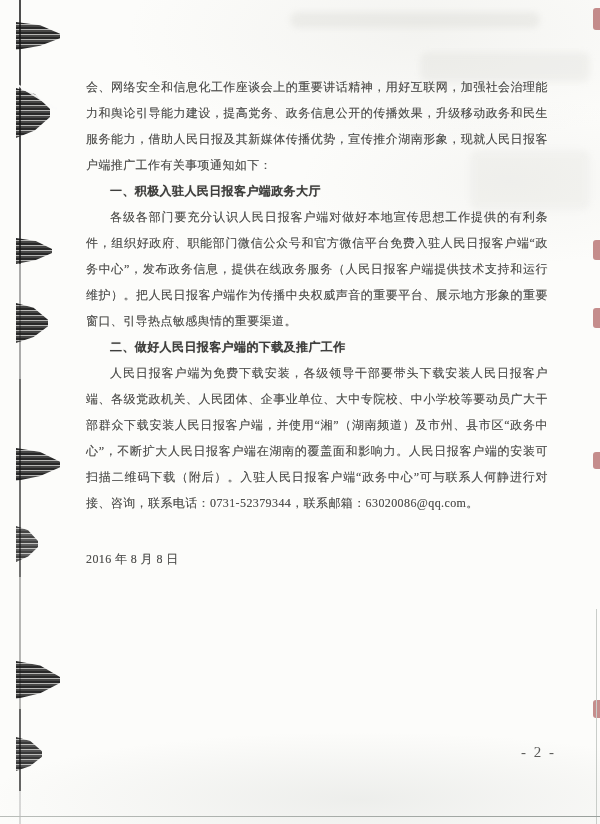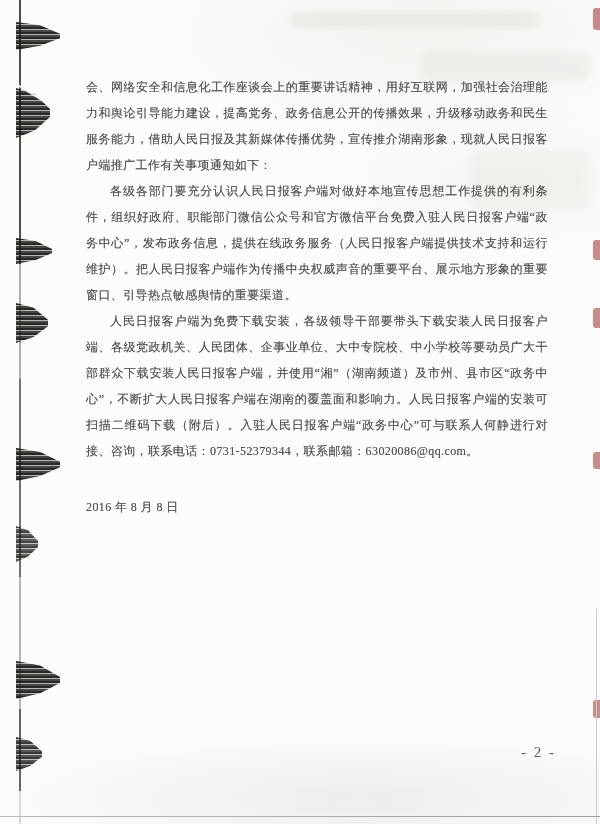--- a/index.html
+++ b/index.html
@@ -135,21 +135,23 @@
   <div class="redmark r2"></div>
   <div class="redmark r3"></div>
   <div class="redmark r4"></div>
   <div class="redmark r5"></div>
 
   <div class="edge-right"></div>
   <div class="edge-bottom"></div>
 
   <div class="content">
     <p class="para">会、网络安全和信息化工作座谈会上的重要讲话精神，用好互联网，加强社会治理能力和舆论引导能力建设，提高党务、政务信息公开的传播效果，升级移动政务和民生服务能力，借助人民日报及其新媒体传播优势，宣传推介湖南形象，现就人民日报客户端推广工作有关事项通知如下：</p>
+    <p class="heading">一、积极入驻人民日报客户端政务大厅</p>
     <p class="para indent">各级各部门要充分认识人民日报客户端对做好本地宣传思想工作提供的有利条件，组织好政府、职能部门微信公众号和官方微信平台免费入驻人民日报客户端“政务中心”，发布政务信息，提供在线政务服务（人民日报客户端提供技术支持和运行维护）。把人民日报客户端作为传播中央权威声音的重要平台、展示地方形象的重要窗口、引导热点敏感舆情的重要渠道。</p>
+    <p class="heading">二、做好人民日报客户端的下载及推广工作</p>
     <p class="para indent">人民日报客户端为免费下载安装，各级领导干部要带头下载安装人民日报客户端、各级党政机关、人民团体、企事业单位、大中专院校、中小学校等要动员广大干部群众下载安装人民日报客户端，并使用“湘”（湖南频道）及市州、县市区“政务中心”，不断扩大人民日报客户端在湖南的覆盖面和影响力。人民日报客户端的安装可扫描二维码下载（附后）。入驻人民日报客户端“政务中心”可与联系人何静进行对接、咨询，联系电话：0731-52379344，联系邮箱：63020086@qq.com。</p>
 
     <div class="signature">
       <div class="sig-date">2016 年 8 月 8 日</div>
     </div>
   </div>
 
   <div class="pagenum">- 2 -</div>
 </div>
 

